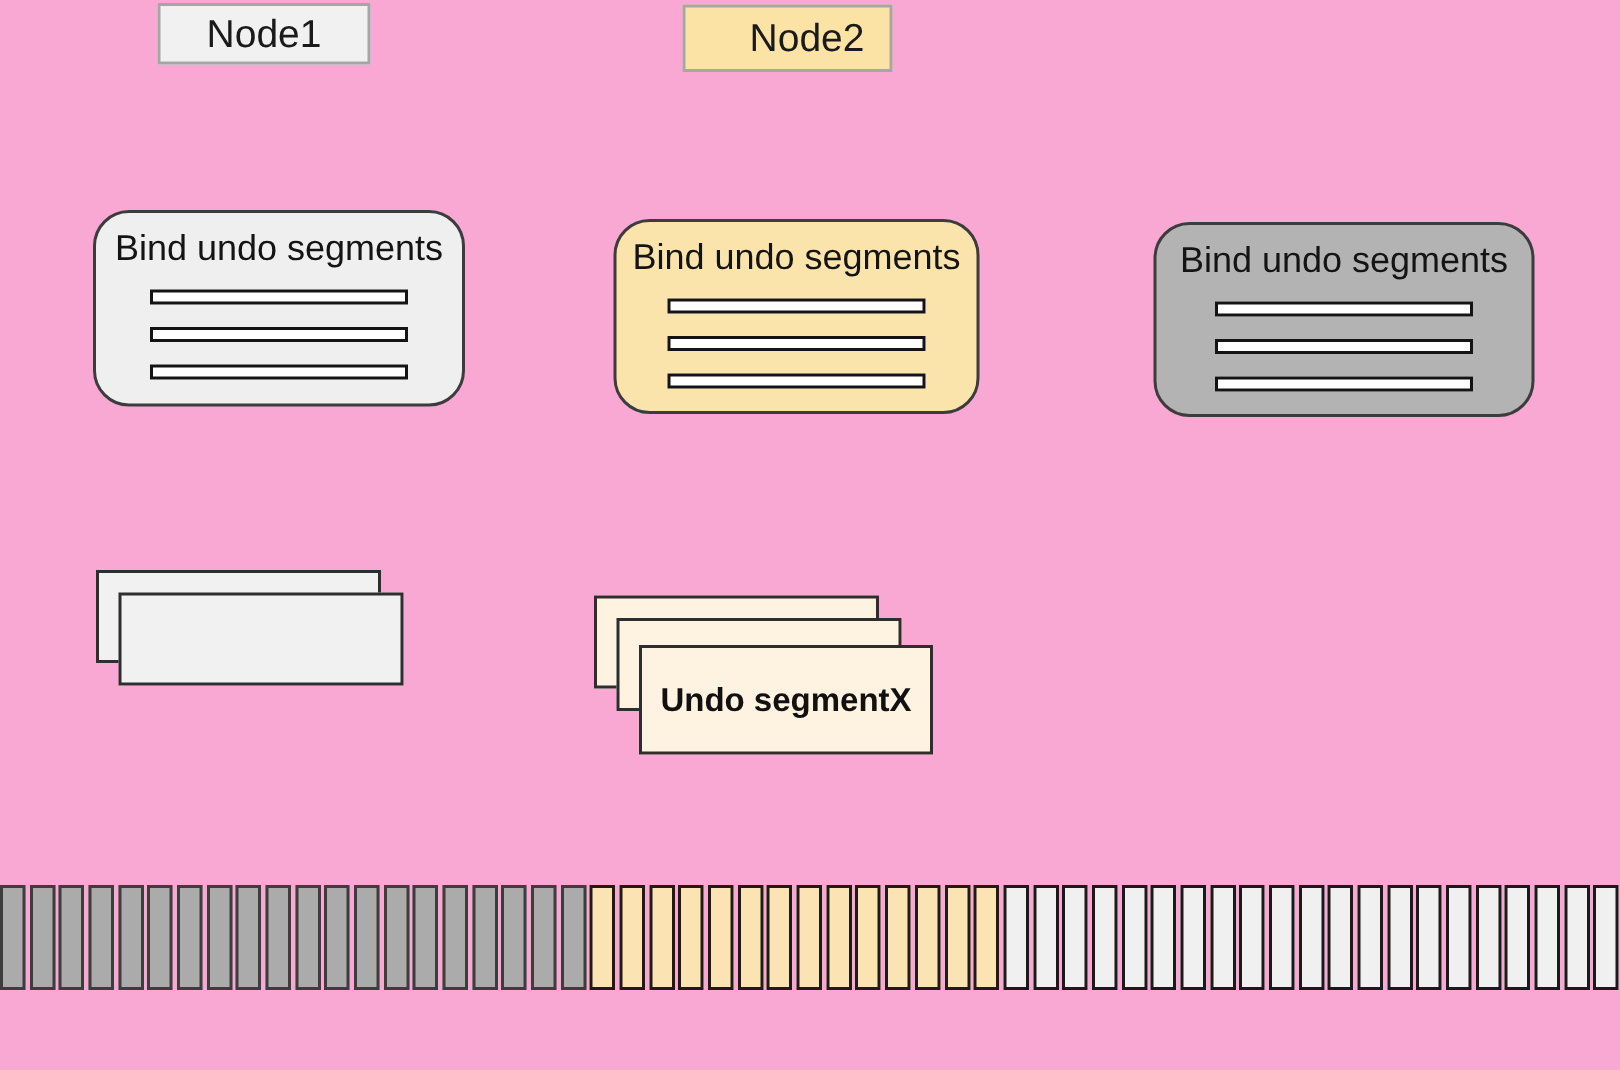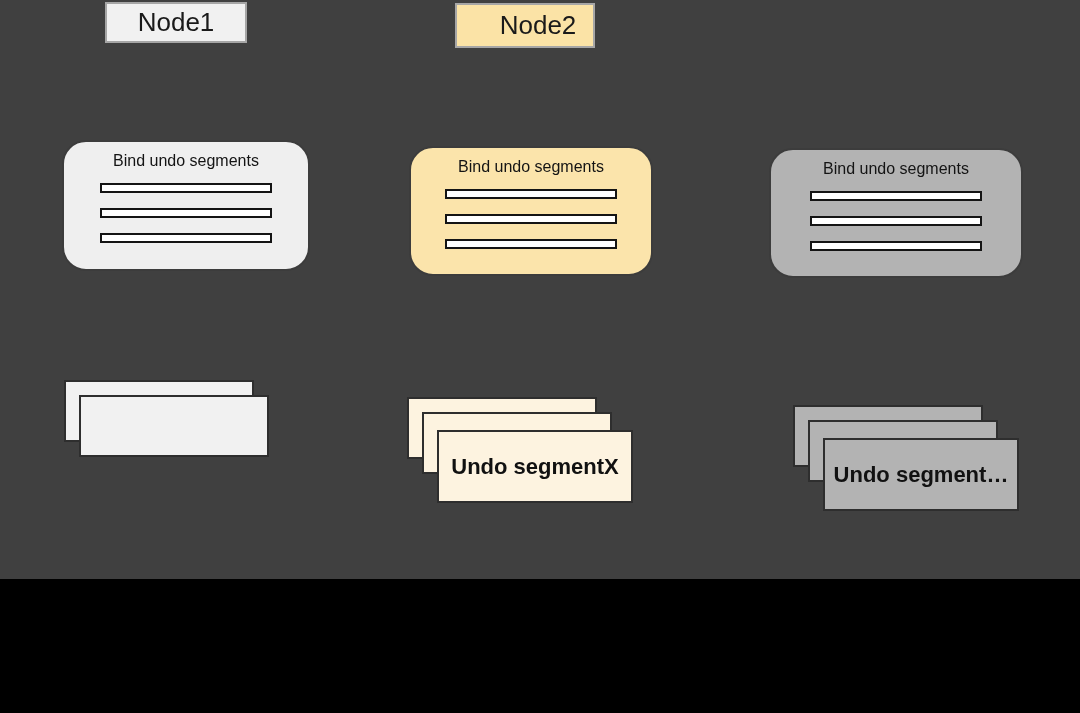--- a/index.html
+++ b/index.html
@@ -1,21 +1,21 @@
 <!DOCTYPE html>
 <html><head>
 <meta charset="utf-8">
 <style>
   * { margin: 0; padding: 0; box-sizing: border-box; }
   html, body { background: #000; }
   .stage {
     position: relative;
     width: 1080px;
-    height: 579px;
-    background: #404040;
+    height: 713px;
+    background: #f9a8d4;
     overflow: hidden;
     font-family: "Liberation Sans", sans-serif;
     color: #111;
   }
 
   
   .node-box {
     position: absolute;
     display: flex;
     align-items: center;
@@ -34,42 +34,42 @@
     border: 2px solid #3c3c3c;
     border-radius: 24px;
     display: flex;
     flex-direction: column;
     align-items: center;
     padding-top: 10px;
   }
   .bind-box.b1 { left: 62px;  top: 140px; width: 248px; height: 131px; }
   .bind-box.b2 { left: 409px; top: 146px; width: 244px; height: 130px; }
   .bind-box.b3 { left: 769px; top: 148px; width: 254px; height: 130px; }
-  .bind-title { font-size: 16px; color: #141414; white-space: nowrap; }
+  .bind-title { font-size: 24px; color: #141414; white-space: nowrap; }
   .seg-lines { display: flex; flex-direction: column; gap: 15px; margin-top: 13px; }
   .seg-line {
     width: 172px;
     height: 10px;
     background: #ffffff;
     border: 2px solid #141414;
   }
 
   
   .stack { position: absolute; width: 230px; height: 110px; }
   .card { position: absolute; border: 2px solid #2e2e2e; }
   .card.back1 { left: 0;    top: 0;    width: 190px; height: 62px; }
   .card.back2 { left: 15px; top: 15px; width: 190px; height: 62px; }
   .card.front {
     left: 30px; top: 33px; width: 196px; height: 73px;
     display: flex; align-items: center; justify-content: center;
     font-weight: bold; font-size: 22px; color: #111;
     white-space: nowrap;
   }
   .stack.s1 { left: 64px;  top: 380px; }
-  .stack.s2 { left: 407px; top: 397px; }
+  .stack.s2 { left: 396px; top: 397px; }
   .stack.s3 { left: 793px; top: 405px; }
 
   
   .strip {
     position: absolute;
     left: 0; top: 590px;
     width: 1080px; height: 70px;
     display: flex;
     justify-content: space-between;
   }
@@ -120,27 +120,20 @@
     <div class="card back1" style="background: rgb(241, 241, 241);"></div>
     <div class="card back2" style="background: rgb(241, 241, 241);"></div>
   </div>
   <div class="stack s2">
     <div class="card back1" style="background: rgb(253, 243, 224);"></div>
     <div class="card back2" style="background: rgb(253, 243, 224);"></div>
     <div class="card front" style="background: rgb(253, 243, 224);">
       <span>Undo segmentX</span>
     </div>
   </div>
-  <div class="stack s3">
-    <div class="card back1" style="background: rgb(179, 179, 179);"></div>
-    <div class="card back2" style="background: rgb(179, 179, 179);"></div>
-    <div class="card front" style="background: rgb(179, 179, 179);">
-      <span>Undo segment…</span>
-    </div>
-  </div>
 
   <div class="strip">
       <div class="extent" style="background: rgb(171, 171, 171); border-color: rgb(61, 61, 61);"></div>
       <div class="extent" style="background: rgb(171, 171, 171); border-color: rgb(61, 61, 61);"></div>
       <div class="extent" style="background: rgb(171, 171, 171); border-color: rgb(61, 61, 61);"></div>
       <div class="extent" style="background: rgb(171, 171, 171); border-color: rgb(61, 61, 61);"></div>
       <div class="extent" style="background: rgb(171, 171, 171); border-color: rgb(61, 61, 61);"></div>
       <div class="extent" style="background: rgb(171, 171, 171); border-color: rgb(61, 61, 61);"></div>
       <div class="extent" style="background: rgb(171, 171, 171); border-color: rgb(61, 61, 61);"></div>
       <div class="extent" style="background: rgb(171, 171, 171); border-color: rgb(61, 61, 61);"></div>

